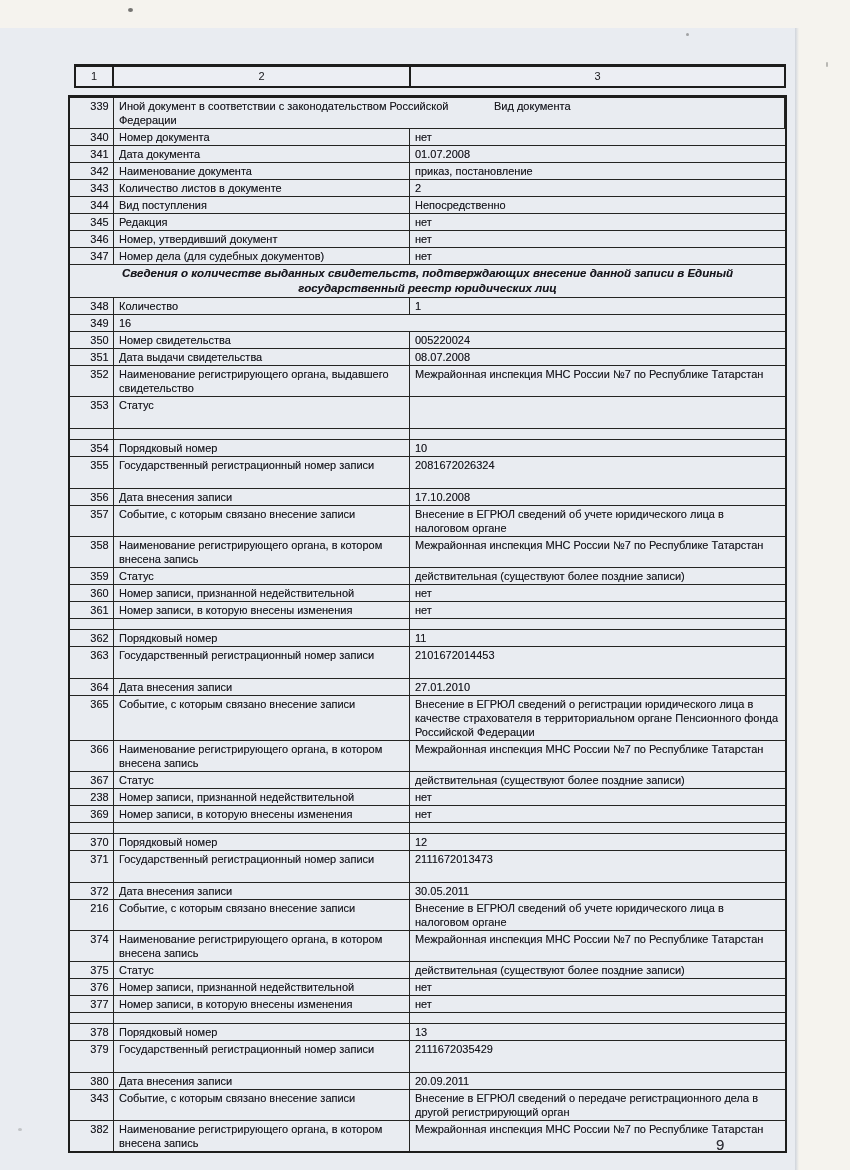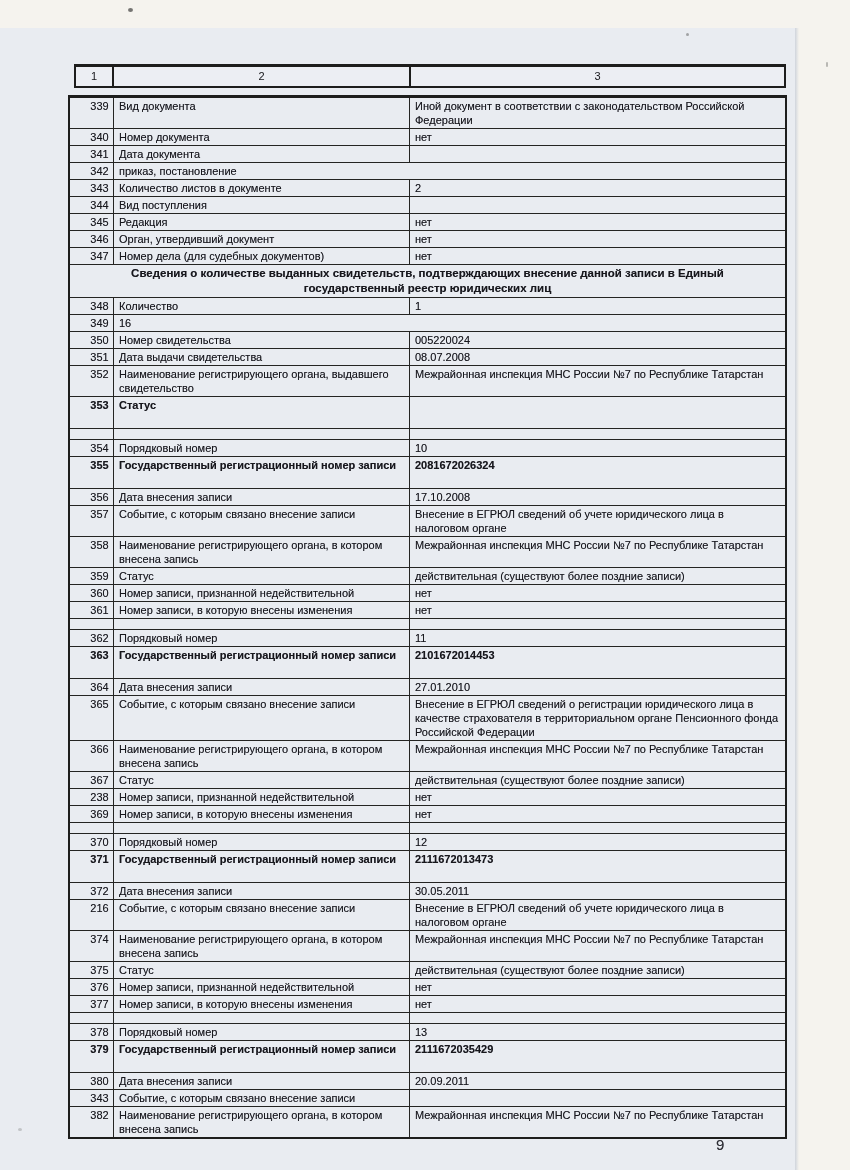--- a/index.html
+++ b/index.html
@@ -54,24 +54,24 @@
   .trow + .trow{border-top:1.5px solid #242422;}
   .trow .c{
     box-sizing:border-box;
     padding:1px 5px 1px 5px;
     font-size:11px;line-height:14px;color:#17171c;
     text-shadow:0 0 .5px rgba(20,20,40,.45);
   }
   .trow .num{width:44px;text-align:center;border-right:1.5px solid #242422;padding-left:18px;padding-right:2px;}
   .trow .label{width:296px;border-right:1.5px solid #242422;}
   .trow .value{flex:1;}
-  .trow.tall{min-height:32px;font-weight:bold;}
+  .trow.tall{min-height:32px;}
   .trow.spacer-row{min-height:11px;}
   .trow.section-row .sec{
-    width:100%;text-align:center;font-weight:bold;
+    width:100%;text-align:center;font-weight:bold;font-style:italic;
     font-size:11.5px;line-height:15px;padding:1px 24px;
   }
   .page-number{
     position:absolute;left:716px;top:1136px;
     font-size:15px;color:#2e2e34;letter-spacing:1px;
     text-shadow:0 0 .5px rgba(20,20,40,.4);
   }
 </style>
 </head>
 <body>
@@ -86,53 +86,56 @@
 
 <div class="header-table">
   <div class="hc h1">1</div>
   <div class="hc h2">2</div>
   <div class="hc h3">3</div>
 </div>
 
 <div class="main-table">
     <div class="trow">
       <div class="c num">339</div>
+      <div class="c value">Иной документ в соответствии с законодательством Российской Федерации</div>
       <div class="c label">Вид документа</div>
-      <div class="c value">Иной документ в соответствии с законодательством Российской Федерации</div>
     </div>
     <div class="trow">
       <div class="c num">340</div>
       <div class="c label">Номер документа</div>
       <div class="c value">нет</div>
     </div>
     <div class="trow">
       <div class="c num">341</div>
       <div class="c label">Дата документа</div>
+      <div class="c value">01.07.2008</div>
     </div>
     <div class="trow">
       <div class="c num">342</div>
+      <div class="c label">Наименование документа</div>
       <div class="c value">приказ, постановление</div>
     </div>
     <div class="trow">
       <div class="c num">343</div>
       <div class="c label">Количество листов в документе</div>
       <div class="c value">2</div>
     </div>
     <div class="trow">
       <div class="c num">344</div>
       <div class="c label">Вид поступления</div>
+      <div class="c value">Непосредственно</div>
     </div>
     <div class="trow">
       <div class="c num">345</div>
       <div class="c label">Редакция</div>
       <div class="c value">нет</div>
     </div>
     <div class="trow">
       <div class="c num">346</div>
-      <div class="c label">Орган, утвердивший документ</div>
+      <div class="c label">Номер, утвердивший документ</div>
       <div class="c value">нет</div>
     </div>
     <div class="trow">
       <div class="c num">347</div>
       <div class="c label">Номер дела (для судебных документов)</div>
       <div class="c value">нет</div>
     </div>
     <div class="trow section-row">
       <div class="c sec">Сведения о количестве выданных свидетельств, подтверждающих внесение данной записи в Единый государственный реестр юридических лиц</div>
     </div>
@@ -315,20 +318,21 @@
       <div class="c value">2111672035429</div>
     </div>
     <div class="trow">
       <div class="c num">380</div>
       <div class="c label">Дата внесения записи</div>
       <div class="c value">20.09.2011</div>
     </div>
     <div class="trow">
       <div class="c num">343</div>
       <div class="c label">Событие, с которым связано внесение записи</div>
+      <div class="c value">Внесение в ЕГРЮЛ сведений о передаче регистрационного дела в другой регистрирующий орган</div>
     </div>
     <div class="trow">
       <div class="c num">382</div>
       <div class="c label">Наименование регистрирующего органа, в котором внесена запись</div>
       <div class="c value">Межрайонная инспекция МНС России №7 по Республике Татарстан</div>
     </div>
   </div>
 
 <div class="page-number">9</div>
 

